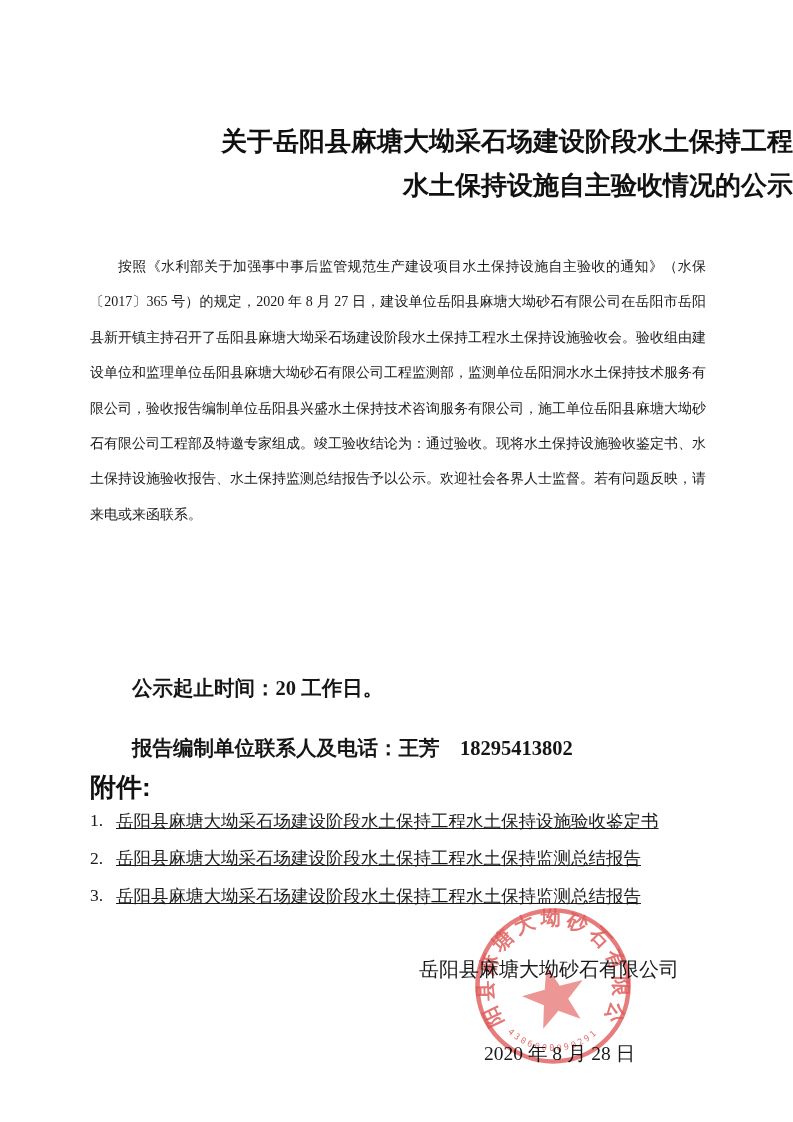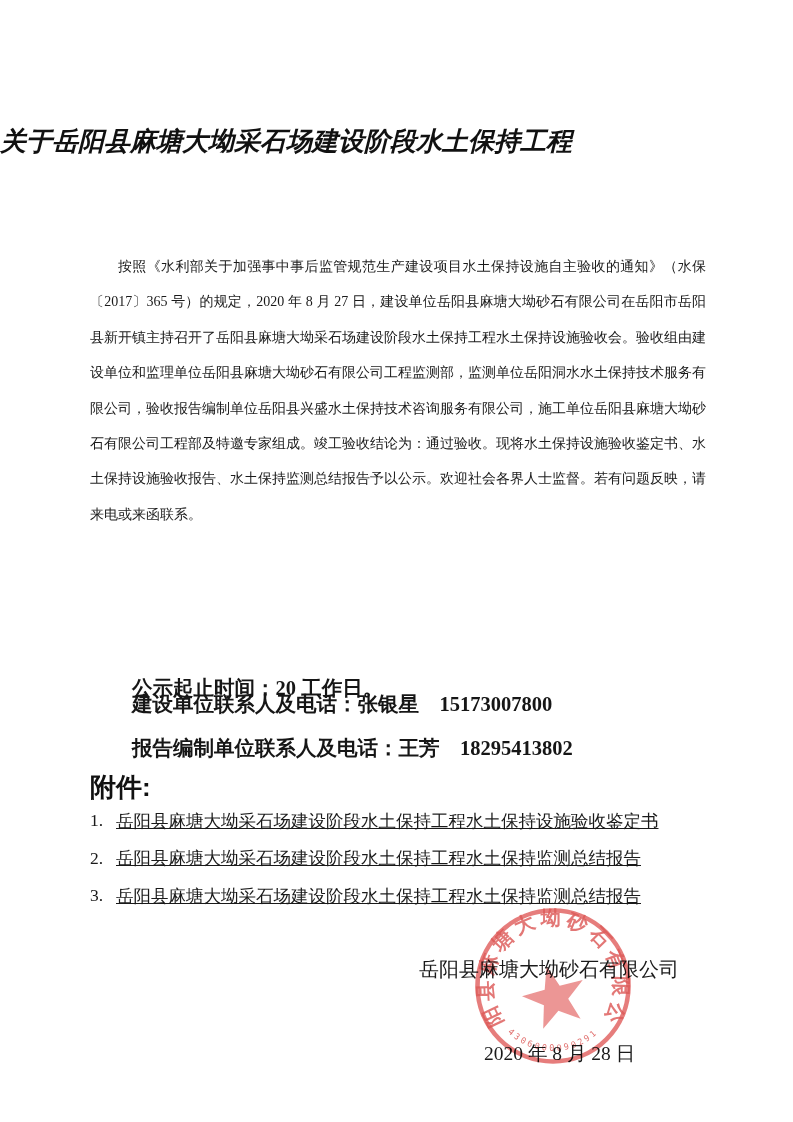--- a/index.html
+++ b/index.html
@@ -10,27 +10,26 @@
     background: #ffffff;
     overflow: hidden;
     font-family: "Liberation Serif", "DejaVu Serif", serif;
     color: #1c1c1c;
   }
   .doc-title {
     position: absolute;
     top: 119px;
     left: 0;
     width: 793px;
-    text-align: left;
+    text-align: right;
     font-family: "Liberation Sans", "DejaVu Sans", sans-serif;
     font-weight: 700;
     font-size: 26px;
     line-height: 44px;
     color: #111111;
-    font-style: italic;
   }
   .body-para {
     position: absolute;
     top: 249px;
     left: 90px;
     width: 616px;
     font-size: 14px;
     line-height: 35.4px;
     text-align: justify;
     text-indent: 2em;
@@ -110,26 +109,26 @@
     letter-spacing: 2.6px;
   }
 </style>
 </head>
 <body>
 
 <div class="page">
 
   <div class="doc-title">
     <div>关于岳阳县麻塘大坳采石场建设阶段水土保持工程</div>
+    <div>水土保持设施自主验收情况的公示</div>
   </div>
 
   <div class="body-para">按照《水利部关于加强事中事后监管规范生产建设项目水土保持设施自主验收的通知》（水保〔2017〕365 号）的规定，2020 年 8 月 27 日，建设单位岳阳县麻塘大坳砂石有限公司在岳阳市岳阳县新开镇主持召开了岳阳县麻塘大坳采石场建设阶段水土保持工程水土保持设施验收会。验收组由建设单位和监理单位岳阳县麻塘大坳砂石有限公司工程监测部，监测单位岳阳洞水水土保持技术服务有限公司，验收报告编制单位岳阳县兴盛水土保持技术咨询服务有限公司，施工单位岳阳县麻塘大坳砂石有限公司工程部及特邀专家组成。竣工验收结论为：通过验收。现将水土保持设施验收鉴定书、水土保持设施验收报告、水土保持监测总结报告予以公示。欢迎社会各界人士监督。若有问题反映，请来电或来函联系。</div>
 
   <div class="contact-line line-period">公示起止时间：20 工作日。</div>
-  <div class="contact-line line-builder">建设单位联系人及电话：张银星　15173007800</div>
   <div class="contact-line line-report">报告编制单位联系人及电话：王芳　18295413802</div>
 
   <div class="attach-label">附件:</div>
 
   <div class="attach-list">
     <div class="attach-item">
       <span class="attach-num">1.</span>
       <span class="attach-text">岳阳县麻塘大坳采石场建设阶段水土保持工程水土保持设施验收鉴定书</span>
     </div>
     <div class="attach-item">

